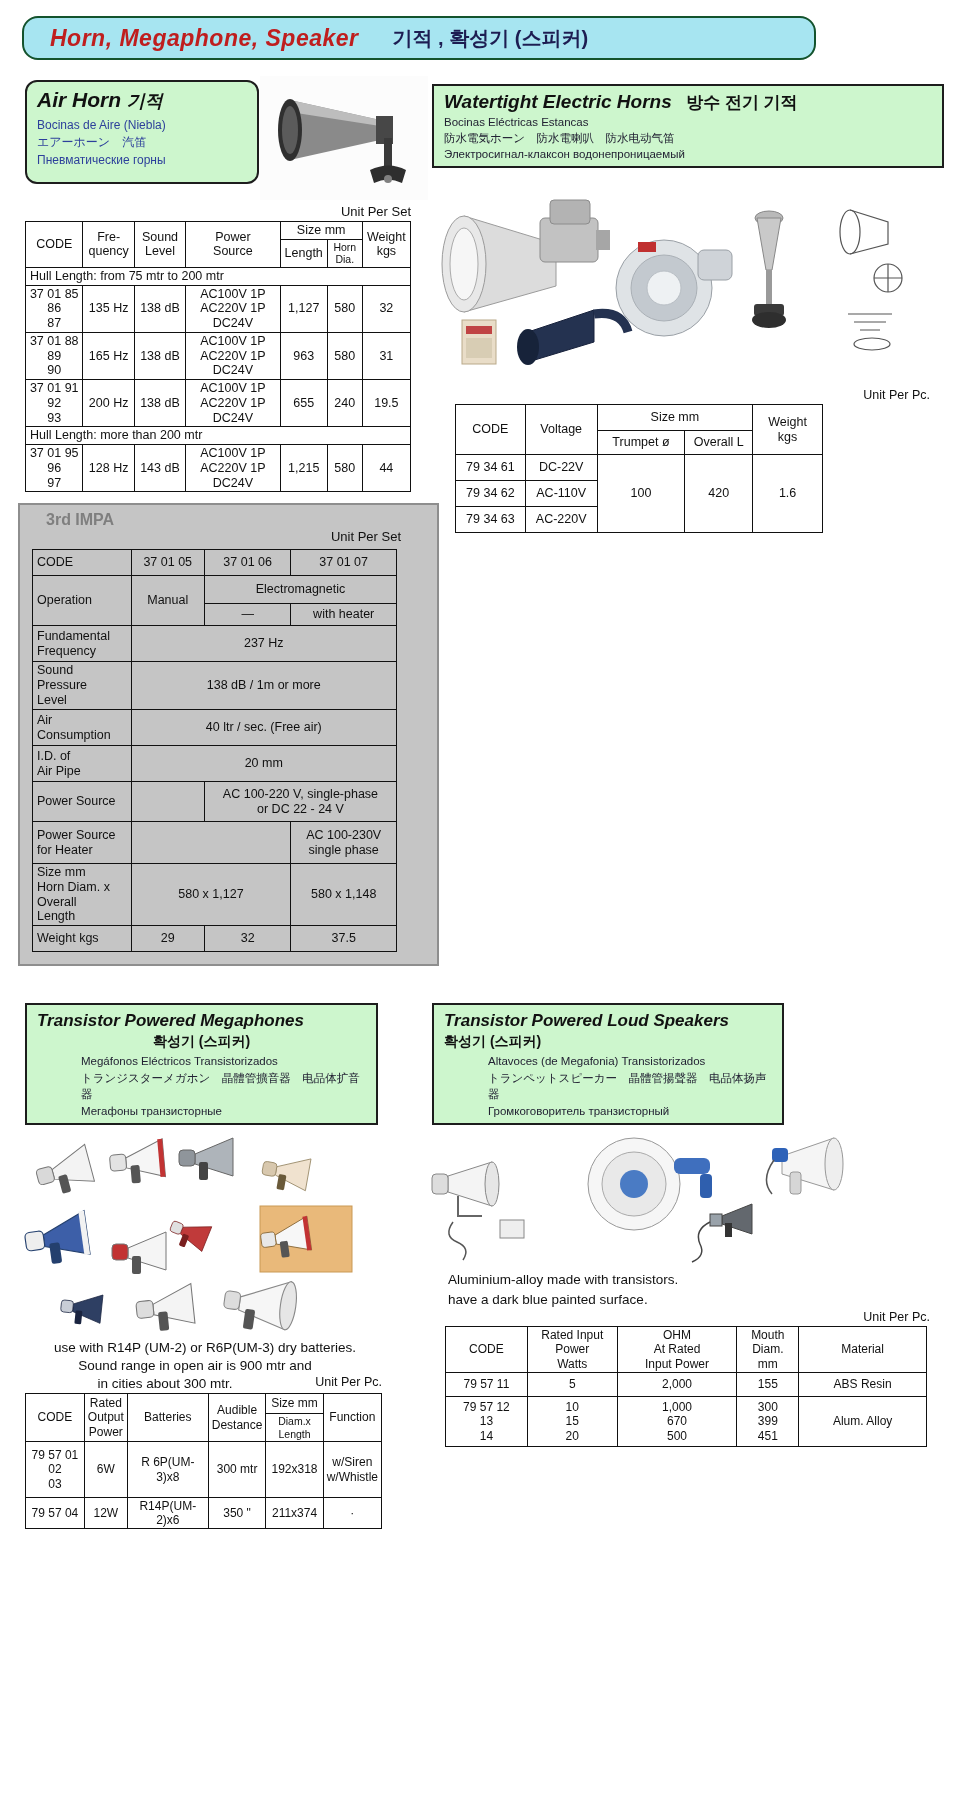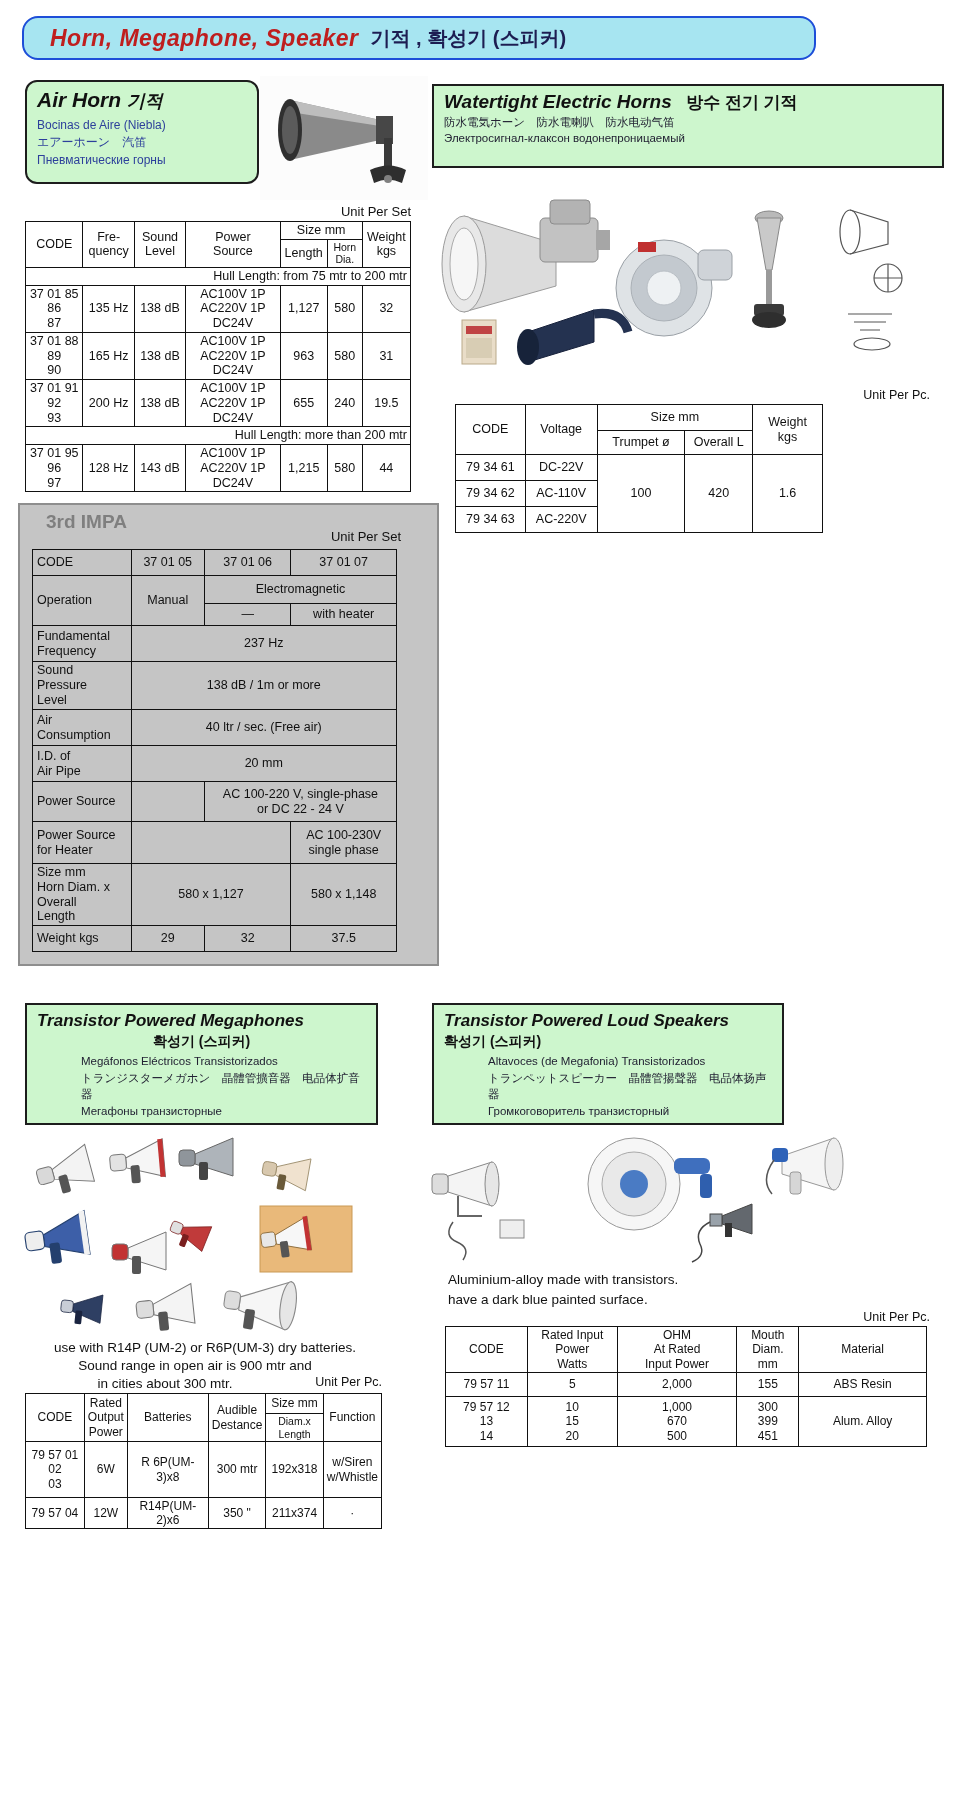--- a/index.html
+++ b/index.html
@@ -2,22 +2,22 @@
 <html><head>
 <meta charset="utf-8">
 <style>
   html,body{margin:0;padding:0;background:#fff;}
   .page{position:relative;width:967px;height:1800px;background:#fff;
         font-family:"Liberation Sans",sans-serif;color:#111;overflow:hidden;}
   .abs{position:absolute;}
 
   
   .banner{left:22px;top:16px;width:794px;height:44px;background:#a7e5f1;
-          border:2px solid #1d4ed8;border-radius:16px;display:flex;align-items:center;
-          padding-left:26px;box-sizing:border-box;gap:12px;}
+          border:2px solid #14532d;border-radius:16px;display:flex;align-items:center;
+          padding-left:26px;box-sizing:border-box;gap:34px;}
   .banner-en{font-size:23px;font-weight:bold;font-style:italic;color:#bf1e1e;letter-spacing:.5px;}
   .banner-kr{font-size:20px;font-weight:bold;color:#1d1d52;}
 
   
   .greenbox{background:#cdf6cd;border:2px solid #1d1d1d;box-sizing:border-box;padding:6px 10px;}
   .gb-title{font-style:italic;font-weight:bold;color:#111;}
   .gb-kr{font-weight:bold;}
   .gb-sub{font-size:12px;line-height:1.45;}
   .blue{color:#2c3f9b;}
   .dark{color:#223;}
@@ -41,33 +41,33 @@
   
   .unitlabel{font-size:13px;color:#111;}
   .note{font-size:13.5px;color:#111;}
 
   
   table{border-collapse:collapse;background:#fff;}
   td,th{border:1px solid #111;font-weight:normal;padding:1px 3px;text-align:center;
         vertical-align:middle;white-space:pre-line;line-height:1.18;}
   .tbl{font-size:12.5px;}
   .tbl-sm{font-size:12px;}
-  .sec td{text-align:right;padding-left:4px;font-size:12.5px;}
+  .sec td{text-align:left;padding-left:4px;font-size:12.5px;}
   .lbl{text-align:left;padding-left:4px;}
   .fs10{font-size:10.5px;}
 
   .airhorn-table{left:25px;top:221px;width:386px;}
   .wt-table{left:455px;top:404px;width:368px;}
   .meg-table{left:25px;top:1393px;width:357px;}
   .spk-table{left:445px;top:1326px;width:482px;}
 
   
   .impa-panel{left:18px;top:503px;width:421px;height:463px;background:#c5c5c5;
               border:2px solid #8e8e8e;box-sizing:border-box;}
-  .impa-label{position:absolute;left:26px;top:6px;font-size:19px;font-weight:bold;color:#7f7f7f;}
+  .impa-label{position:absolute;left:26px;top:6px;font-size:16px;font-weight:bold;color:#7f7f7f;}
   .impa-unit{position:absolute;right:36px;top:24px;font-size:13px;color:#111;}
   .impa-table{position:absolute;left:12px;top:44px;width:365px;font-size:12.5px;background:transparent;}
   .impa-table td{background:transparent;}
 
   svg{display:block;}
 </style>
 </head>
 <body>
 
 <div class="page">
@@ -266,20 +266,21 @@
       </tr>
     </tbody>
       </table>
   </div>
 
   <div class="abs greenbox wt-box">
     <div>
       <span class="gb-title">Watertight Electric Horns</span>
       <span class="gb-kr">방수 전기 기적</span>
     </div>
+    <div class="gb-sub dark">Bocinas Eléctricas Estancas</div>
     <div class="gb-sub dark">防水電気ホーン　防水電喇叭　防水电动气笛</div>
     <div class="gb-sub dark">Электросигнал-клаксон водонепроницаемый</div>
   </div>
 
   <div class="abs note" style="left:628px;top:198px;">Made of cast aluminium.</div>
 
   <svg class="abs" style="left:436px;top:192px;" width="500" height="196" viewBox="0 0 500 196">
     <rect width="500" height="196" fill="#ffffff"></rect>
 
     <polygon points="28,24 120,52 120,94 28,120" fill="#dcdcdc" stroke="#9b9b9b"></polygon>

